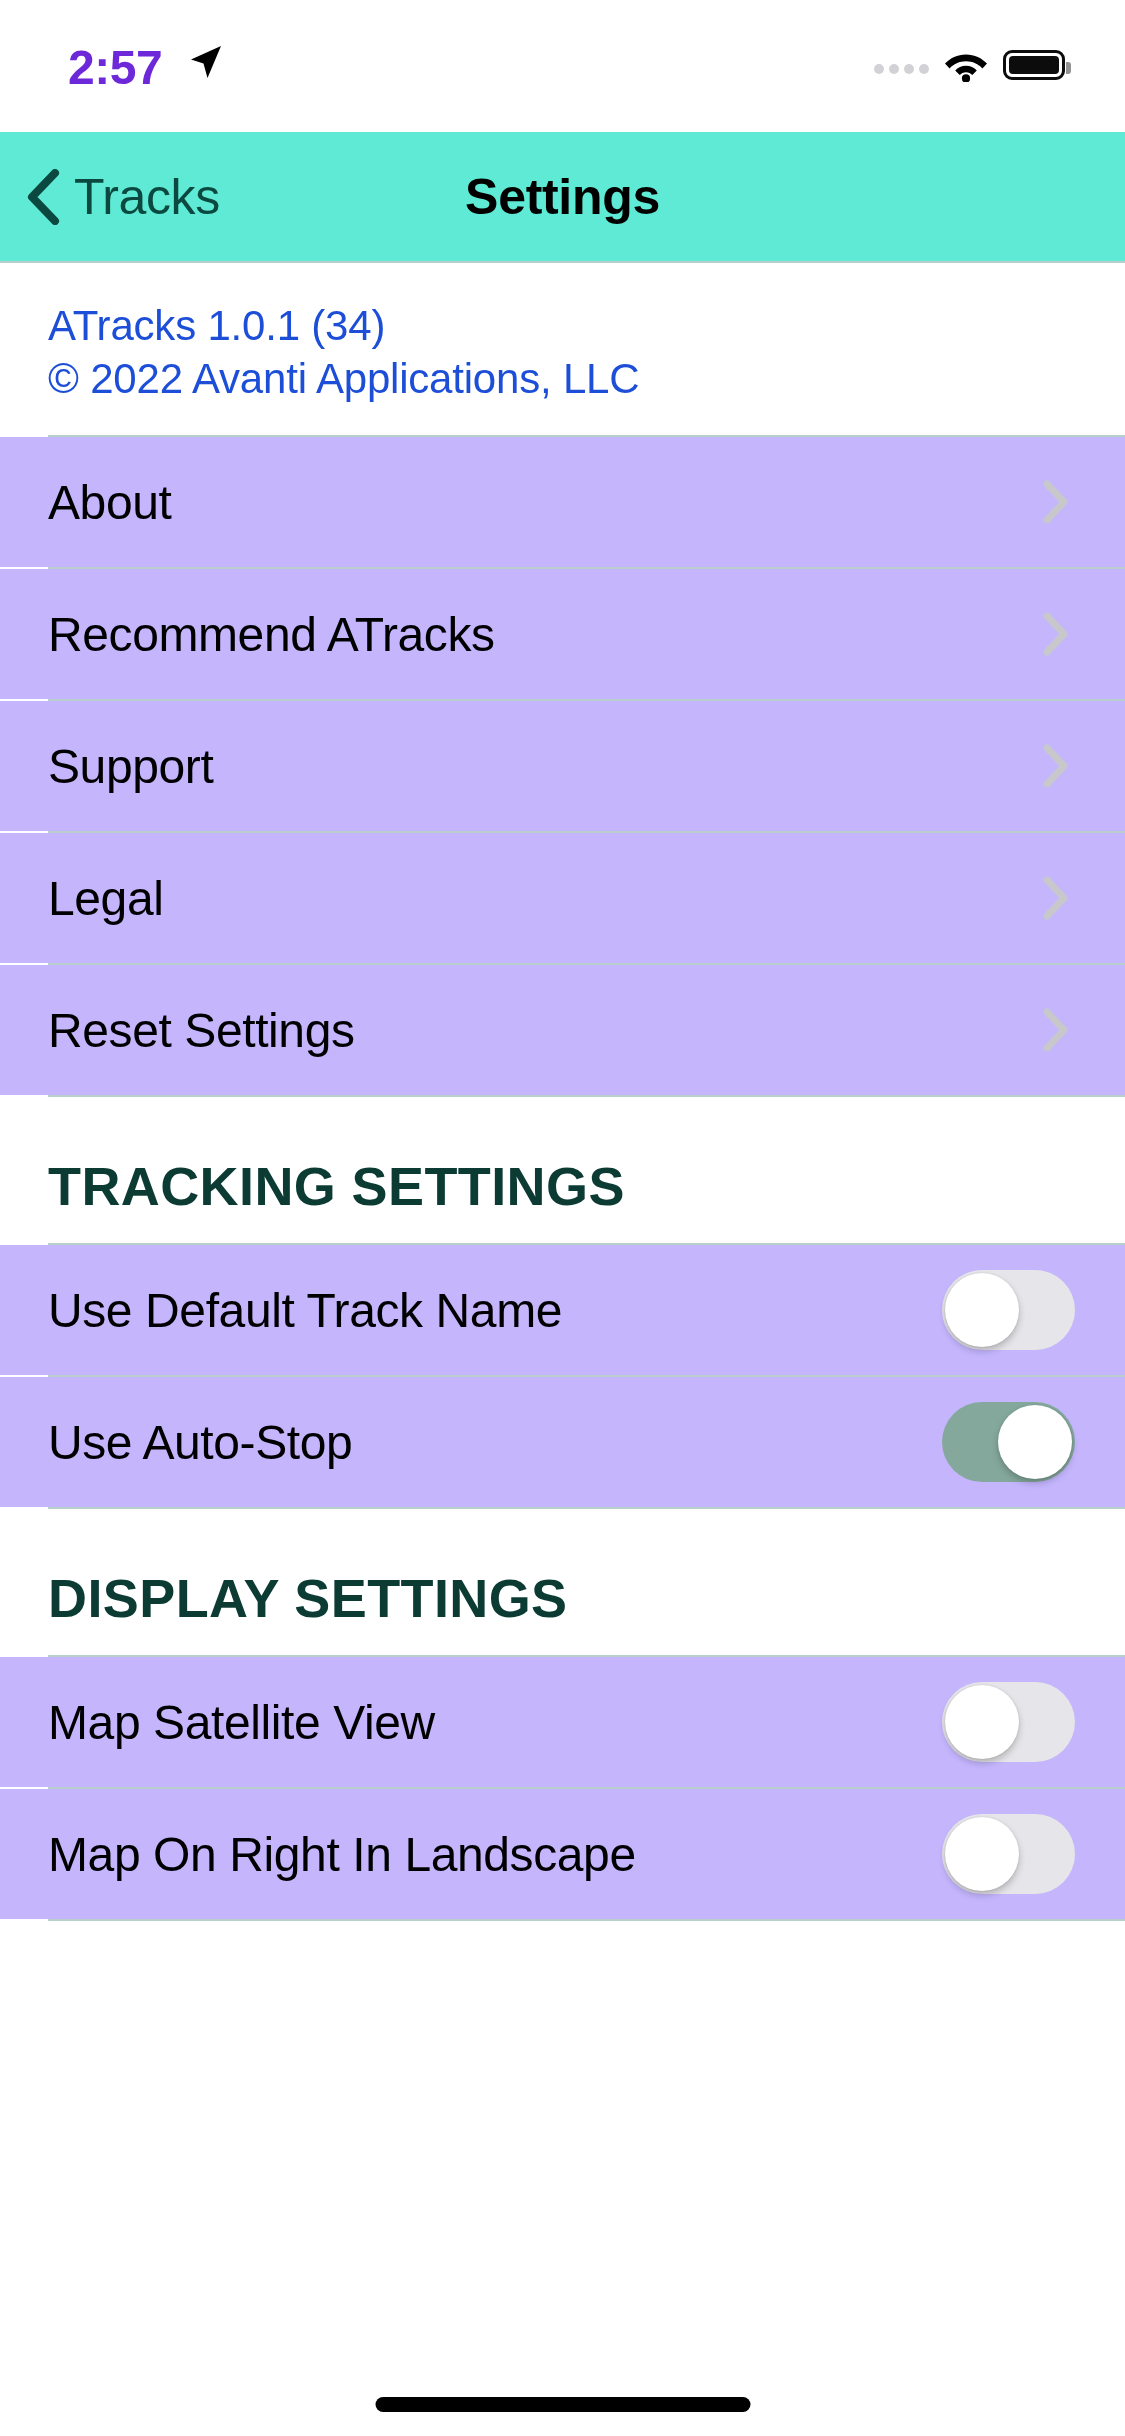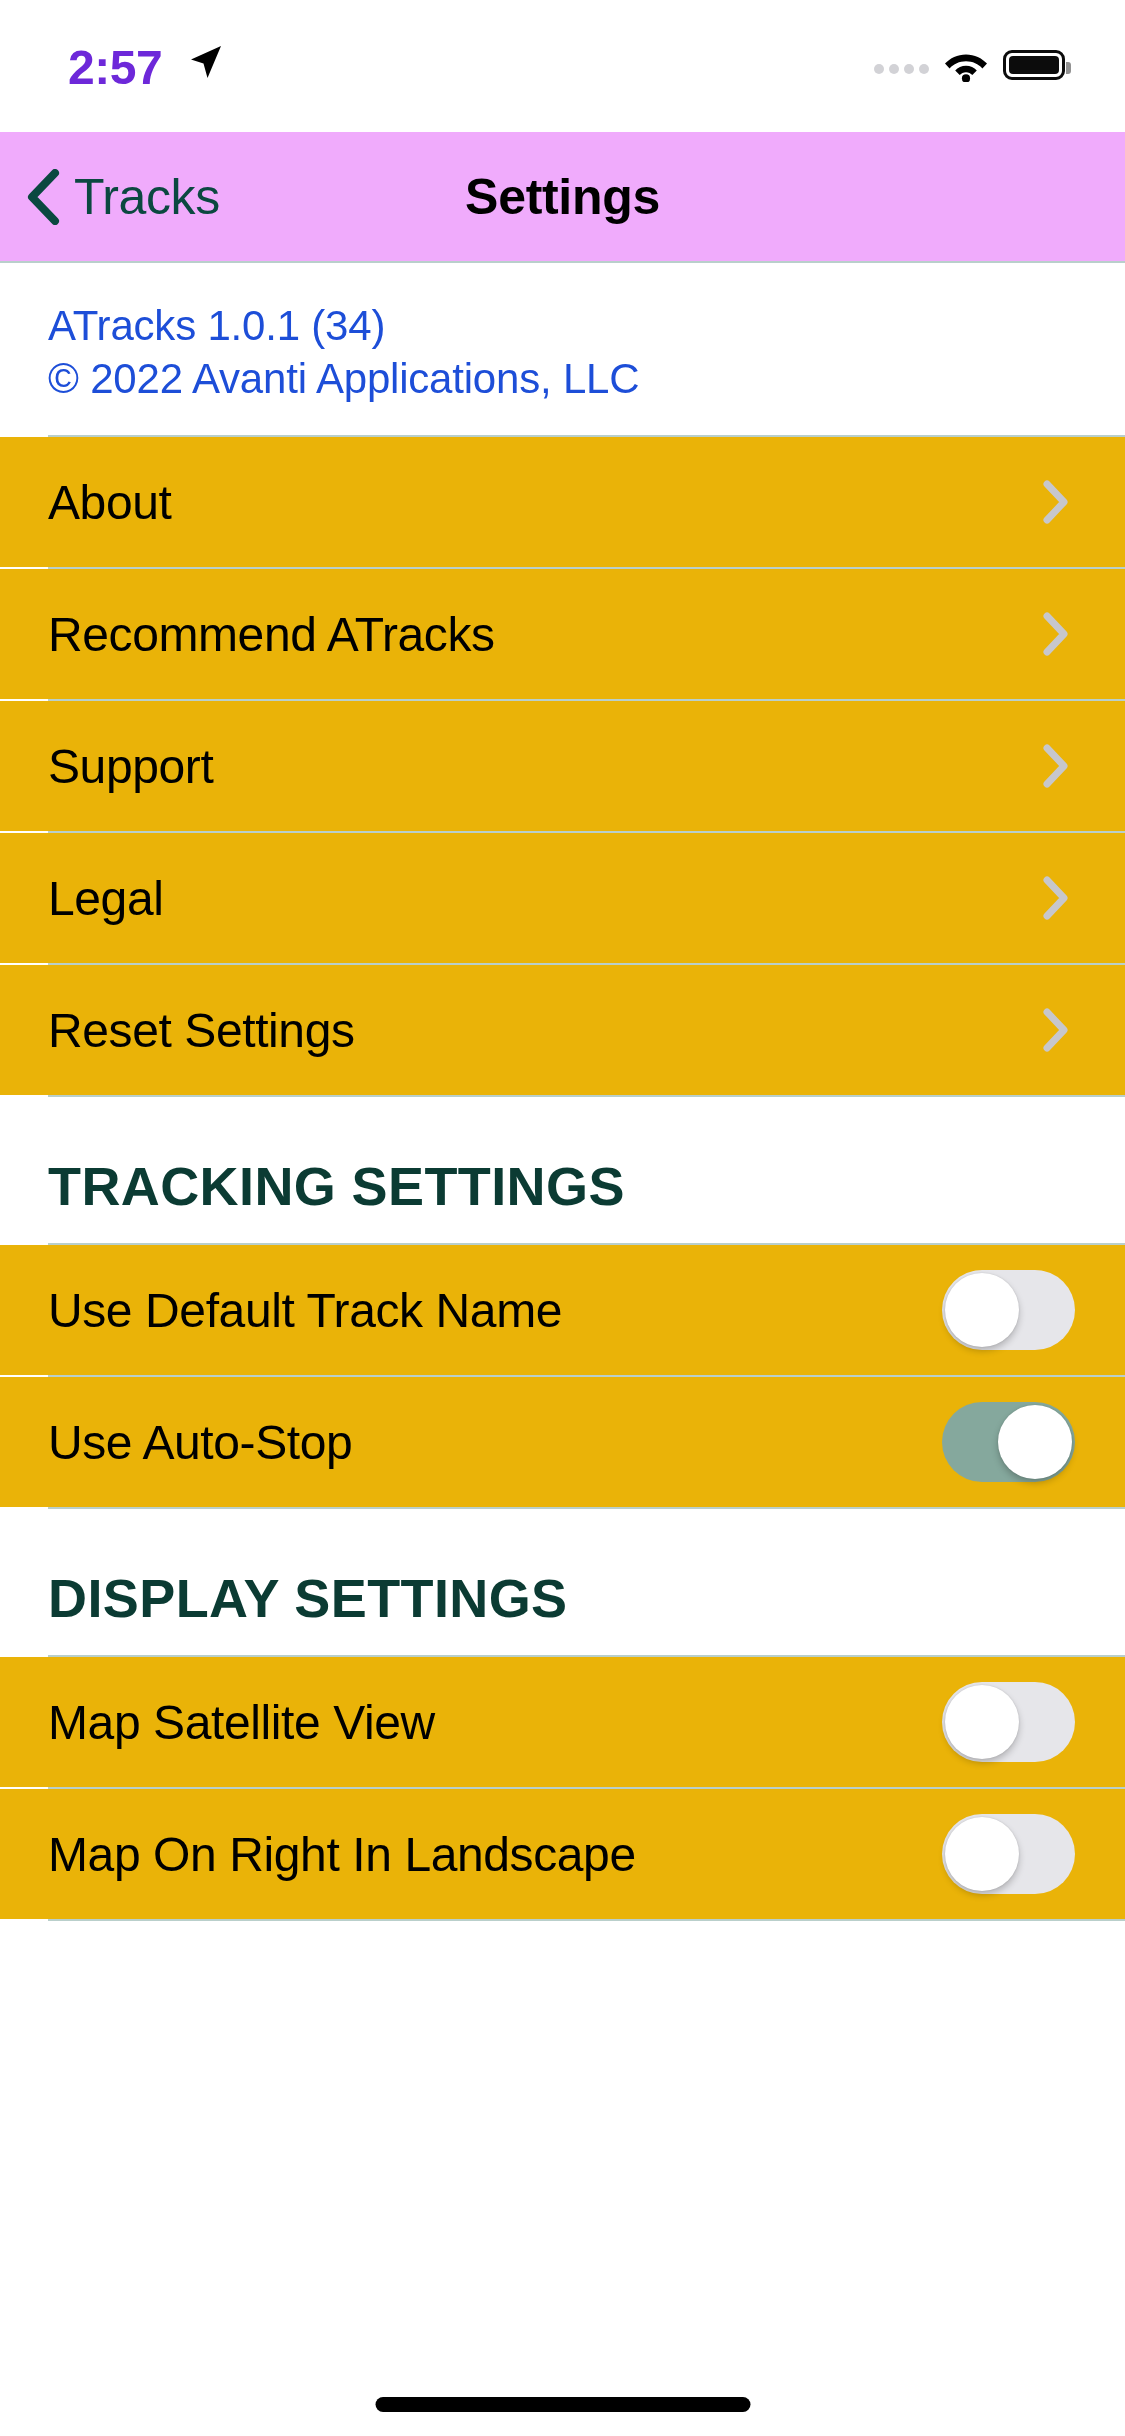--- a/index.html
+++ b/index.html
@@ -94,21 +94,21 @@
     background: #000;
     border-radius: 4px;
   }
 
   
   .nav-bar {
     position: absolute;
     top: 132px; left: 0;
     width: 1125px;
     height: 130px;
-    background: #f0abfc;
+    background: #5eead4;
   }
   .nav-back {
     position: absolute;
     left: 26px;
     top: 0;
     height: 130px;
     display: flex;
     align-items: center;
     gap: 14px;
     cursor: pointer;
@@ -164,21 +164,21 @@
     background: #b9cfcb;
     margin-left: 48px;
   }
 
   .row {
     position: relative;
     height: 130px;
     display: flex;
     align-items: center;
     padding: 0 48px 0 48px;
-    background: #eab308;
+    background: #c4b5fd;
     cursor: pointer;
   }
   .row-label {
     font-size: 48px;
     color: #000000;
     letter-spacing: -0.4px;
     flex: 1;
   }
   .row-chevron {
     width: 26px;

